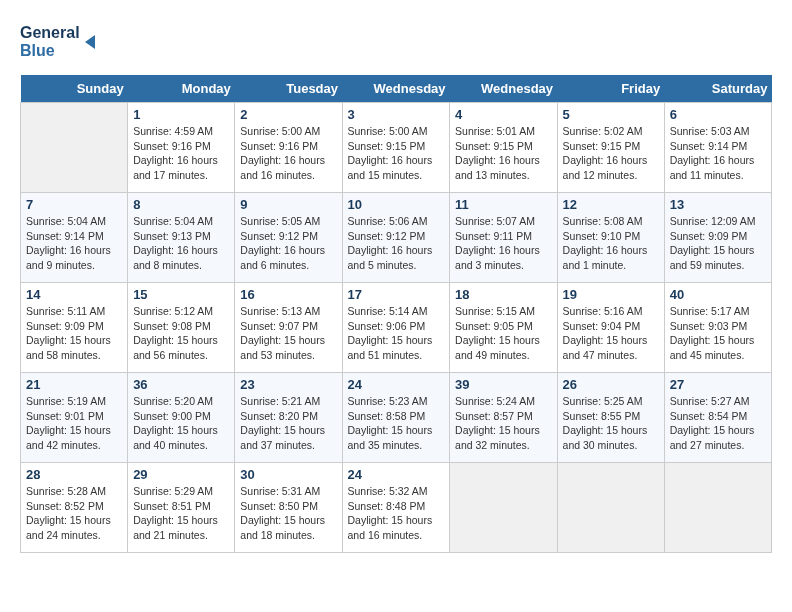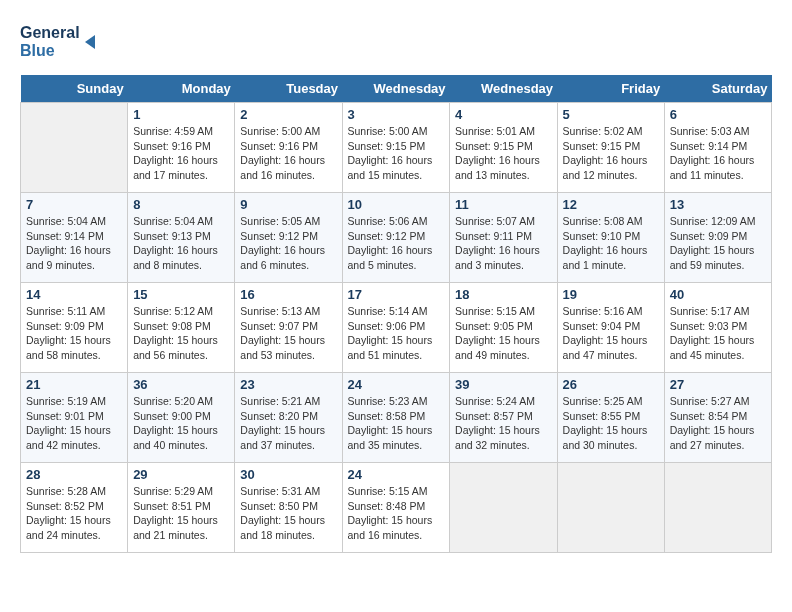--- a/index.html
+++ b/index.html
@@ -318,21 +318,21 @@
         </td>
         <td>
           <span class="day-number">30</span>
           <div class="day-info">Sunrise: 5:31 AM
 Sunset: 8:50 PM
 Daylight: 15 hours
 and 18 minutes.</div>
         </td>
         <td>
           <span class="day-number">24</span>
-          <div class="day-info">Sunrise: 5:15 AM
+          <div class="day-info">Sunrise: 5:32 AM
 Sunset: 8:48 PM
 Daylight: 15 hours
 and 16 minutes.</div>
         </td>
         <td class="empty-cell"></td>
         <td class="empty-cell"></td>
         <td class="empty-cell"></td>
       </tr>
     </tbody>
 </table>

